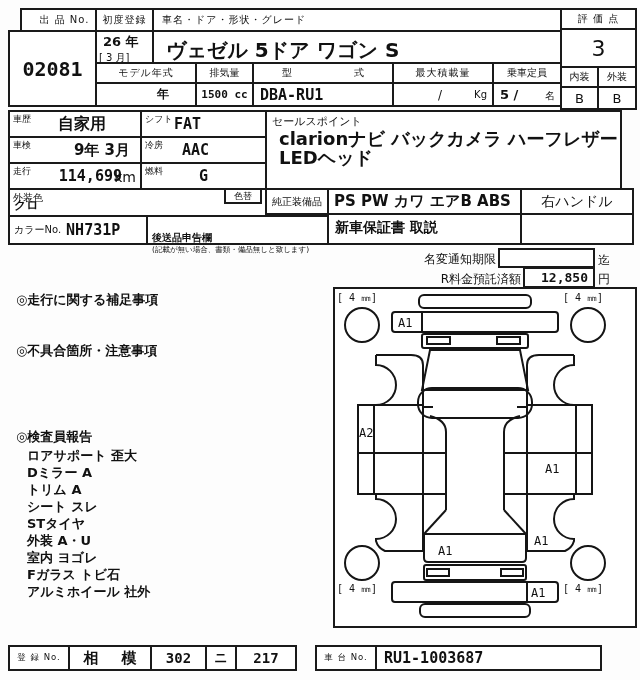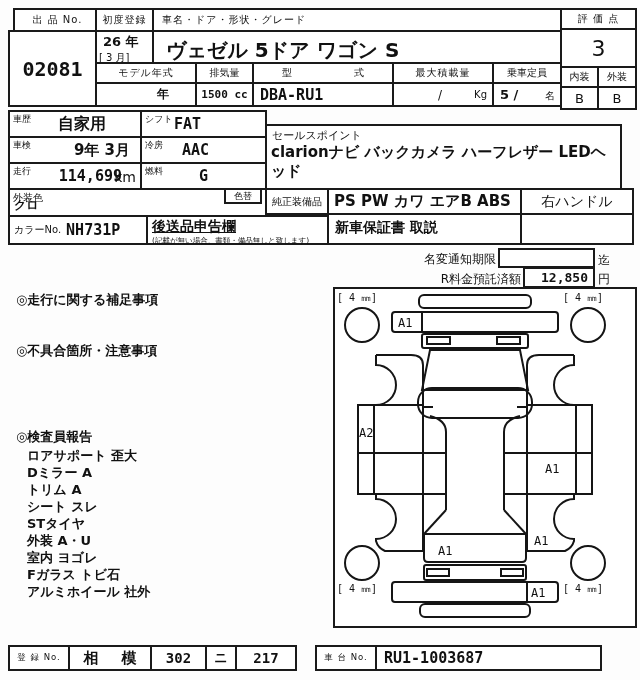--- a/index.html
+++ b/index.html
@@ -19,21 +19,21 @@
   .spread{display:flex;justify-content:space-between;align-items:center;padding:0 28px;font-size:10px;}
   .note-item{font-size:13px;font-weight:bold;line-height:17px;white-space:pre;}
   svg text{font-family:"DejaVu Sans Mono",monospace;fill:#111;}
   svg .shape{fill:none;stroke:#151515;stroke-width:2;}
 </style>
 </head>
 <body>
 
 <div id="sheet">
 
-  <div class="cell hdr" style="left:13px;top:8px;width:89px;height:24px;">出 品 No.</div>
+  <div class="cell hdr" style="left:20px;top:8px;width:89px;height:24px;">出 品 No.</div>
   <div class="cell val big mono" style="left:8px;top:30px;width:89px;height:77px;">02081</div>
 
   <div class="cell hdr" style="left:95px;top:8px;width:59px;height:24px;">初度登録</div>
   <div class="cell" style="left:95px;top:30px;width:59px;height:34px;">
     <div style="font-size:13px;font-weight:bold;padding:1px 0 0 6px;">26 年</div>
     <div style="font-size:10px;padding-left:2px;">[ 3 月]</div>
   </div>
 
   <div class="cell hdr left" style="left:152px;top:8px;width:410px;height:24px;padding-left:8px;">車名・ドア・形状・グレード</div>
   <div class="cell val big left" style="left:152px;top:30px;width:410px;height:40px;padding-left:12px;">ヴェゼル 5ドア ワゴン S</div>
@@ -96,27 +96,27 @@
     <div style="position:absolute;left:4px;bottom:1px;font-size:12px;font-weight:bold;">クロ</div>
     <div style="position:absolute;right:3px;top:-2px;width:38px;height:16px;border:2px solid #1a1a1a;box-sizing:border-box;font-size:9px;display:flex;align-items:center;justify-content:center;background:#fff;">色替</div>
   </div>
   <div class="cell" style="left:8px;top:215px;width:140px;height:30px;">
     <div style="display:flex;align-items:center;height:100%;padding-left:4px;gap:5px;">
       <span style="font-size:10px;">カラーNo.</span>
       <span class="mono" style="font-size:15px;font-weight:bold;">NH731P</span>
     </div>
   </div>
   <div class="cell" style="left:146px;top:215px;width:183px;height:30px;">
-    <div style="font-size:14px;font-weight:bold;padding:1px 0 0 4px;text-decoration:underline;">後送品申告欄</div>
+    <div style="font-size:10px;font-weight:bold;padding:14px 0 0 4px;">後送品申告欄</div>
     <div style="font-size:7.5px;padding-left:4px;white-space:nowrap;">(記載が無い場合、書類・備品無しと致します)</div>
   </div>
 
-  <div class="cell" style="left:265px;top:110px;width:357px;height:80px;margin-top:14px;">
+  <div class="cell" style="left:265px;top:110px;width:357px;height:80px;">
     <div style="font-size:11px;padding:2px 0 0 5px;">セールスポイント</div>
-    <div style="font-size:15px;font-weight:bold;padding-left:4px;line-height:19px;">clarionナビ バックカメラ ハーフレザー LEDヘッド</div>
+    <div style="font-size:18px;font-weight:bold;padding-left:12px;line-height:19px;">clarionナビ バックカメラ ハーフレザー LEDヘッド</div>
   </div>
   <div class="cell hdr" style="left:265px;top:188px;width:64px;height:27px;letter-spacing:0;">純正装備品</div>
   <div class="cell val left" style="left:327px;top:188px;width:195px;height:27px;font-size:15px;padding-left:5px;">PS PW カワ エアB ABS</div>
   <div class="cell val" style="left:520px;top:188px;width:114px;height:27px;font-size:14px;font-weight:normal;">右ハンドル</div>
   <div class="cell val left" style="left:327px;top:213px;width:195px;height:32px;font-size:14px;padding-left:6px;align-items:flex-start;padding-top:4px;">新車保証書 取説</div>
   <div class="cell" style="left:520px;top:213px;width:114px;height:32px;"></div>
 
   <div class="txt right" style="left:398px;top:251px;width:98px;font-size:12px;font-weight:normal;text-align:right;">名変通知期限</div>
   <div class="cell" style="left:498px;top:248px;width:97px;height:20px;"></div>
   <div class="txt" style="left:598px;top:252px;font-size:12px;font-weight:normal;">迄</div>

